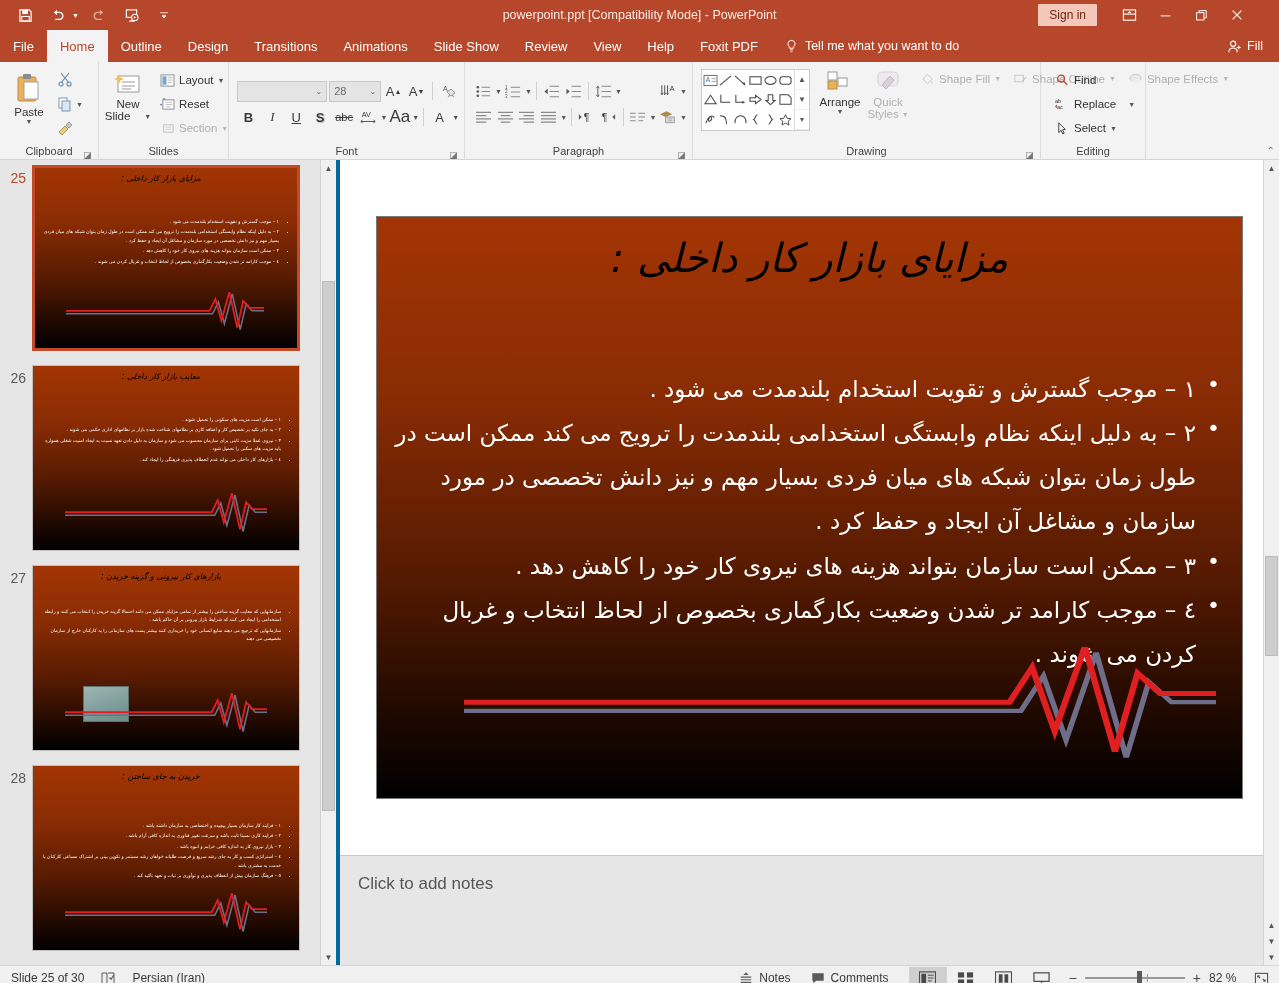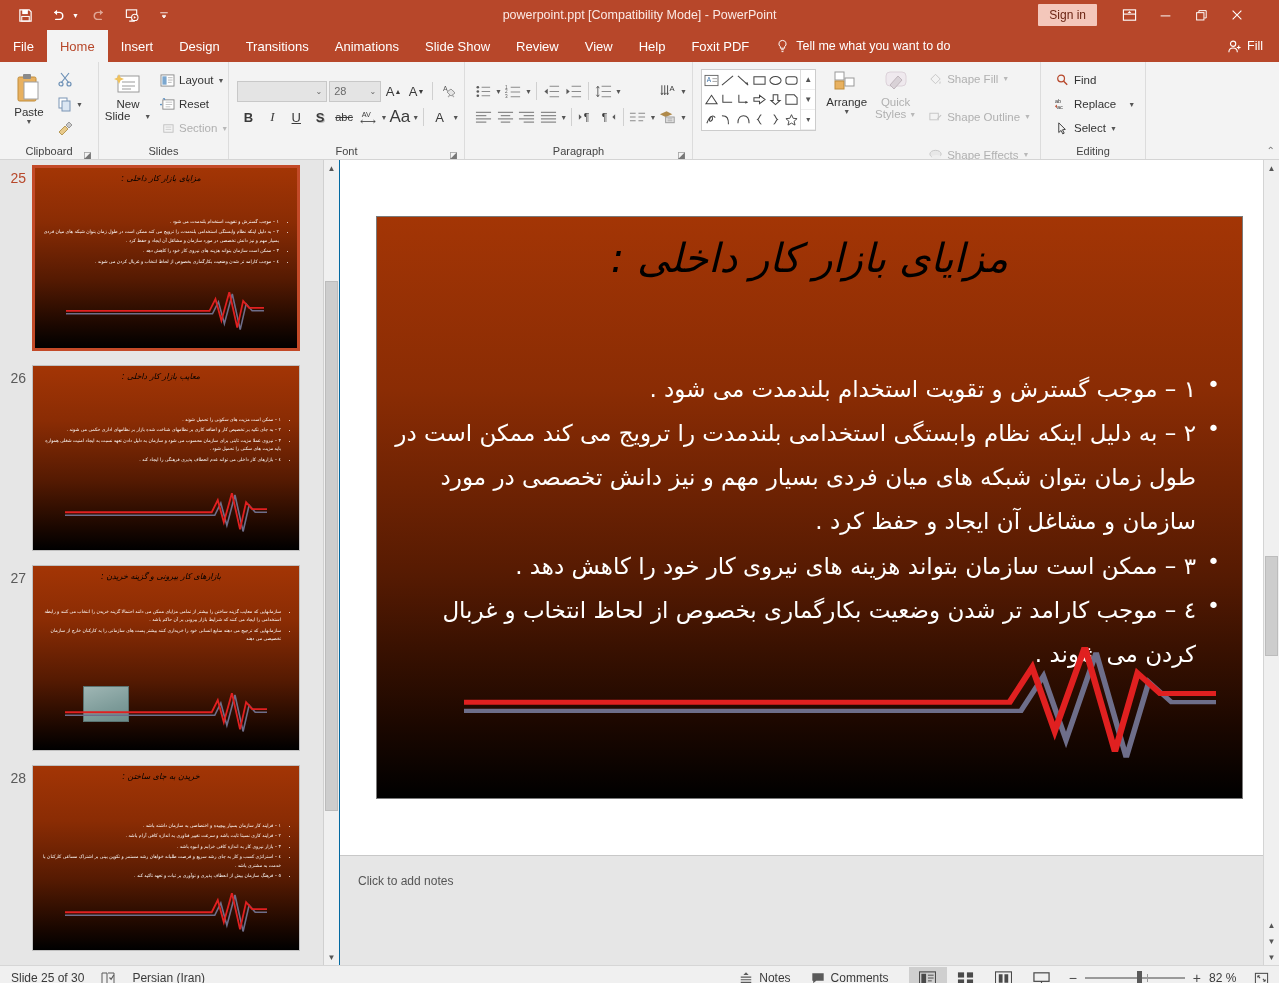--- a/index.html
+++ b/index.html
@@ -143,21 +143,21 @@
     font-size: 10px; color: #777;
   }
 
   
   .main { display: flex; height: 805px; background: #fff; }
 
   
   .thumbpane {
     width: 340px; background: #e6e6e6; position: relative;
     display: flex; flex-direction: column;
-    border-right: 1px solid #0369a1; overflow: hidden;
+    border-right: 4px solid #0369a1; overflow: hidden;
   }
   .thumbs { flex: 1; padding-top: 5px; }
   .thumbrow { display: flex; align-items: flex-start; height: 200px; }
   .thumbnum {
     width: 32px; text-align: right; padding-right: 6px; padding-top: 5px;
     font-size: 14px; color: #5a5a5a;
   }
   .thumbnum.sel { color: #b7472a; }
   .thumbframe {
     width: 268px; height: 186px; border: 1px solid #c0c0c0;
@@ -237,21 +237,21 @@
     content: "•"; position: absolute; right: 2px; top: -3px;
     font-size: 22px; color: #fff;
   }
 
   
   .notespane {
     height: 110px; background: #e6e6e6;
     border-top: 1px solid #c8c8c8; position: relative;
   }
   .notes-text {
-    padding: 18px 0 0 18px; font-size: 12px; color: #555;
+    padding: 18px 0 0 18px; font-size: 17px; color: #555;
   }
   .vscroll-edit {
     position: absolute; right: 0; top: 0; bottom: 0; width: 16px;
     background: #f0f0f0; border-left: 1px solid #d4d4d4;
     display: flex; flex-direction: column;
   }
 
   
   .statusbar {
     height: 25px; background: #f0f0f0; border-top: 1px solid #d6d6d6;
@@ -346,21 +346,21 @@
       <svg width="14" height="14" viewBox="0 0 16 16">
           <path d="M3 3l10 10M13 3L3 13" stroke="#fff" stroke-width="1.3"></path>
         </svg>
     </div>
   </div>
 </div>
 
 <div class="tabsrow">
   <div class="tab">File</div>
   <div class="tab active">Home</div>
-  <div class="tab">Insert</div>
+  <div class="tab">Outline</div>
   <div class="tab">Design</div>
   <div class="tab">Transitions</div>
   <div class="tab">Animations</div>
   <div class="tab">Slide Show</div>
   <div class="tab">Review</div>
   <div class="tab">View</div>
   <div class="tab">Help</div>
   <div class="tab">Foxit PDF</div>
   <div class="tellme">
     <span>
@@ -763,21 +763,21 @@
               <rect x="5" y="2" width="20" height="14" rx="4" fill="#efe9ee" stroke="#dcd2d9"></rect>
               <path d="M9 15l8-9 4 4-8 9z" fill="#d9d2d7" stroke="#c0b6bd"></path>
             </svg>
         </span>
         <span style="font-size:11.5px">Quick</span>
         <span style="font-size:11.5px;display:flex;gap:3px;align-items:center">
           <span>Styles</span>
           <span class="caret" style="color:#b8b8b8">▼</span>
         </span>
       </div>
-      <div style="display:flex;flex-direction:column;justify-content:space-between;gap:15px;margin-left:4px">
+      <div style="display:flex;justify-content:space-between;gap:4px;margin-left:4px">
         <div class="smallbtn disabled">
           <span>
             <svg width="15" height="14" viewBox="0 0 16 14">
                 <path d="M3 7l5-5 5 5-5 5z" fill="none" stroke="#c5c5c5"></path>
                 <path d="M13 9c1 1.5 1 3-0.5 3S12 10.5 13 9z" fill="#d5d5d5"></path>
               </svg>
           </span>
           <span>Shape Fill</span>
           <span class="caret" style="color:#b8b8b8">▼</span>
         </div>

